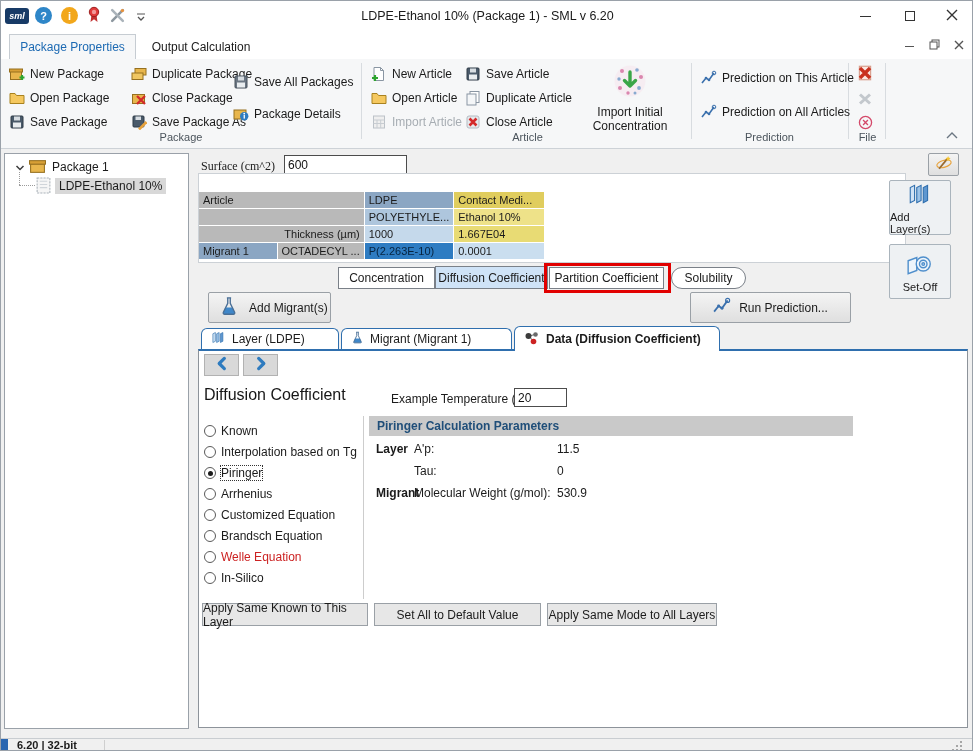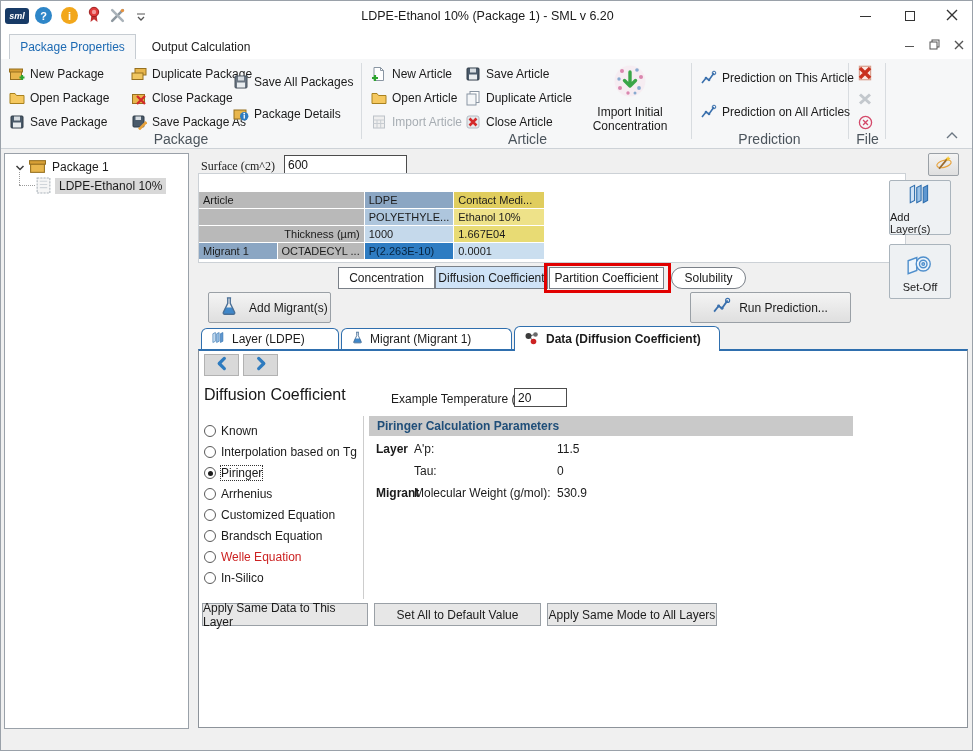--- a/index.html
+++ b/index.html
@@ -25,21 +25,21 @@
   .tabrow{position:absolute;left:0;top:30px;width:973px;height:28px;background:#ffffff;}
   .rtab{position:absolute;top:3px;height:25px;display:flex;align-items:center;justify-content:center;cursor:default;}
   .rtab.active{background:#f6f7f8;border:1px solid #c6ccd2;border-bottom:none;color:#1d6ab3;}
   .mdibtn{position:absolute;top:6px;width:22px;height:18px;display:flex;align-items:center;justify-content:center;}
   
   .ribbon{position:absolute;left:0;top:58px;width:973px;height:90px;background:#f6f7f8;border-bottom:1px solid #cdd2d7;}
   .gsep{position:absolute;top:4px;height:76px;width:1px;background:#d8dce0;}
   .ritem{position:absolute;display:flex;align-items:center;gap:5px;height:18px;white-space:nowrap;cursor:default;}
   .ritem .ico{width:16px;height:16px;flex:0 0 16px;}
   .dis{color:#a7adb3;}
-  .grplabel{position:absolute;top:72px;font-size:14px;color:#4b545c;text-align:center;}
+  .grplabel{position:absolute;top:72px;font-size:11px;color:#4b545c;text-align:center;}
   .bigbtn{position:absolute;left:584px;top:2px;width:90px;height:84px;display:flex;flex-direction:column;
           align-items:center;border-radius:3px;cursor:default;}
   .bigbtn .t{font-size:12px;line-height:14px;}
   
   .tree{position:absolute;left:3px;top:152px;width:185px;height:576px;background:#fff;border:1px solid #9aa1a9;}
   .tree-label-sel{background:#d8d8d8;padding:1px 4px;}
   .dotted-v{position:absolute;border-left:1px dotted #9b9b9b;}
   .dotted-h{position:absolute;border-top:1px dotted #9b9b9b;}
   
   .tinput{position:absolute;border:1px solid #4c4c4c;background:#fff;font-family:"Liberation Sans",sans-serif;
@@ -536,23 +536,38 @@
   <div class="prow-g nowrap" style="top:441px;">Layer</div>
   <div class="prow-l nowrap" style="top:441px;">A'p:</div>
   <div class="prow-v nowrap" style="top:441px;">11.5</div>
   <div class="prow-l nowrap" style="top:463px;">Tau:</div>
   <div class="prow-v nowrap" style="top:463px;">0</div>
   <div class="prow-g nowrap" style="top:485px;">Migrant</div>
   <div class="prow-l nowrap" style="top:485px;">Molecular Weight (g/mol):</div>
   <div class="prow-v nowrap" style="top:485px;">530.9</div>
 
   <div class="botbtn" style="left:201px;width:166px;">
-    <span>Apply Same Data to This Layer</span>
+    <span>Apply Same Known to This Layer</span>
   </div>
   <div class="botbtn" style="left:373px;width:167px;">
     <span>Set All to Default Value</span>
   </div>
   <div class="botbtn" style="left:546px;width:170px;">
     <span>Apply Same Mode to All Layers</span>
   </div>
 
+  <div class="statusbar">
+    <div class="abs" style="left:0;top:0;width:7px;height:13px;background:#2a66b0;"></div>
+    <div class="abs nowrap" style="left:16px;top:0px;font-size:11px;font-weight:bold;">6.20 | 32-bit</div>
+    <div class="abs" style="left:103px;top:1px;width:1px;height:11px;background:#cfcfcf;"></div>
+    <div class="abs" style="left:950px;top:1px;">
+      <svg width="12" height="12" viewBox="0 0 12 12">
+        <rect x="9" y="1" width="2" height="2" fill="#a6a6a6"></rect>
+          <rect x="9" y="5" width="2" height="2" fill="#a6a6a6"></rect>
+        <rect x="5" y="5" width="2" height="2" fill="#a6a6a6"></rect>
+          <rect x="9" y="9" width="2" height="2" fill="#a6a6a6"></rect>
+        <rect x="5" y="9" width="2" height="2" fill="#a6a6a6"></rect>
+          <rect x="1" y="9" width="2" height="2" fill="#a6a6a6"></rect>
+      </svg>
+    </div>
+  </div>
 
 </div>
 
 </body></html>

